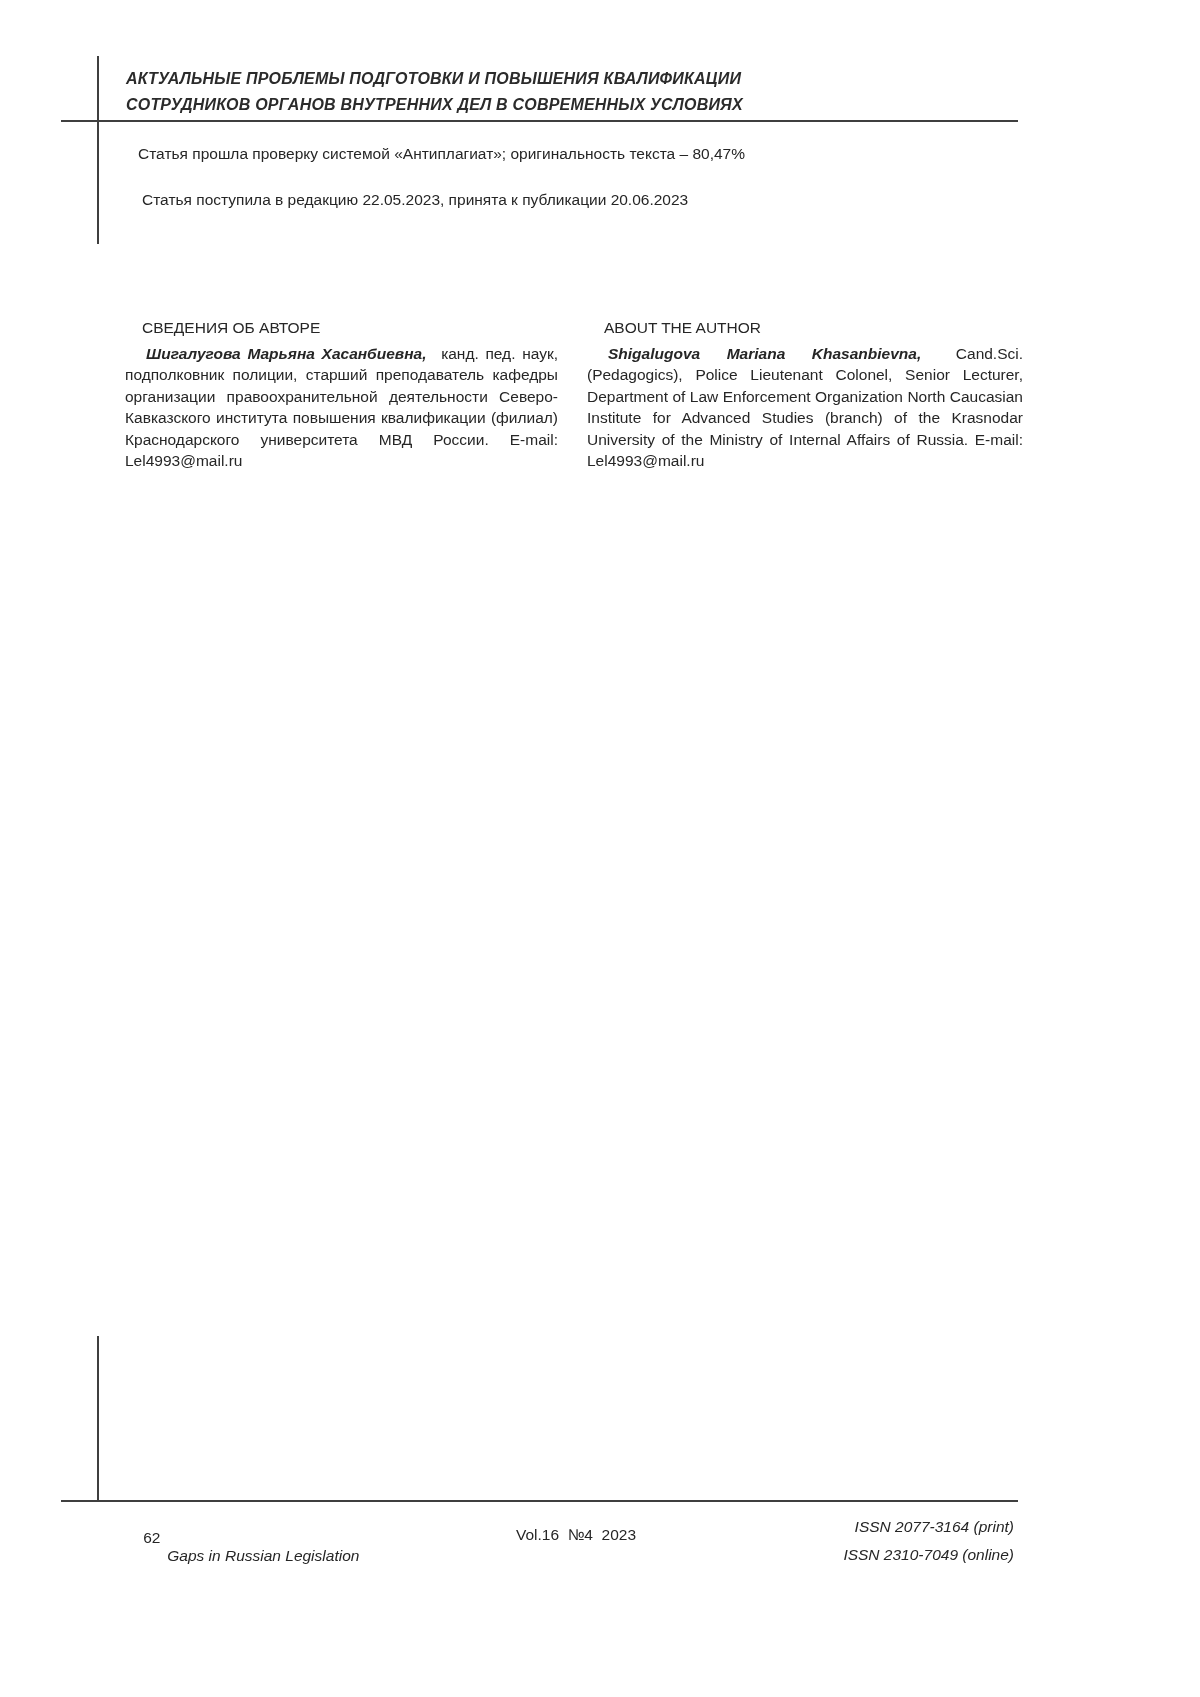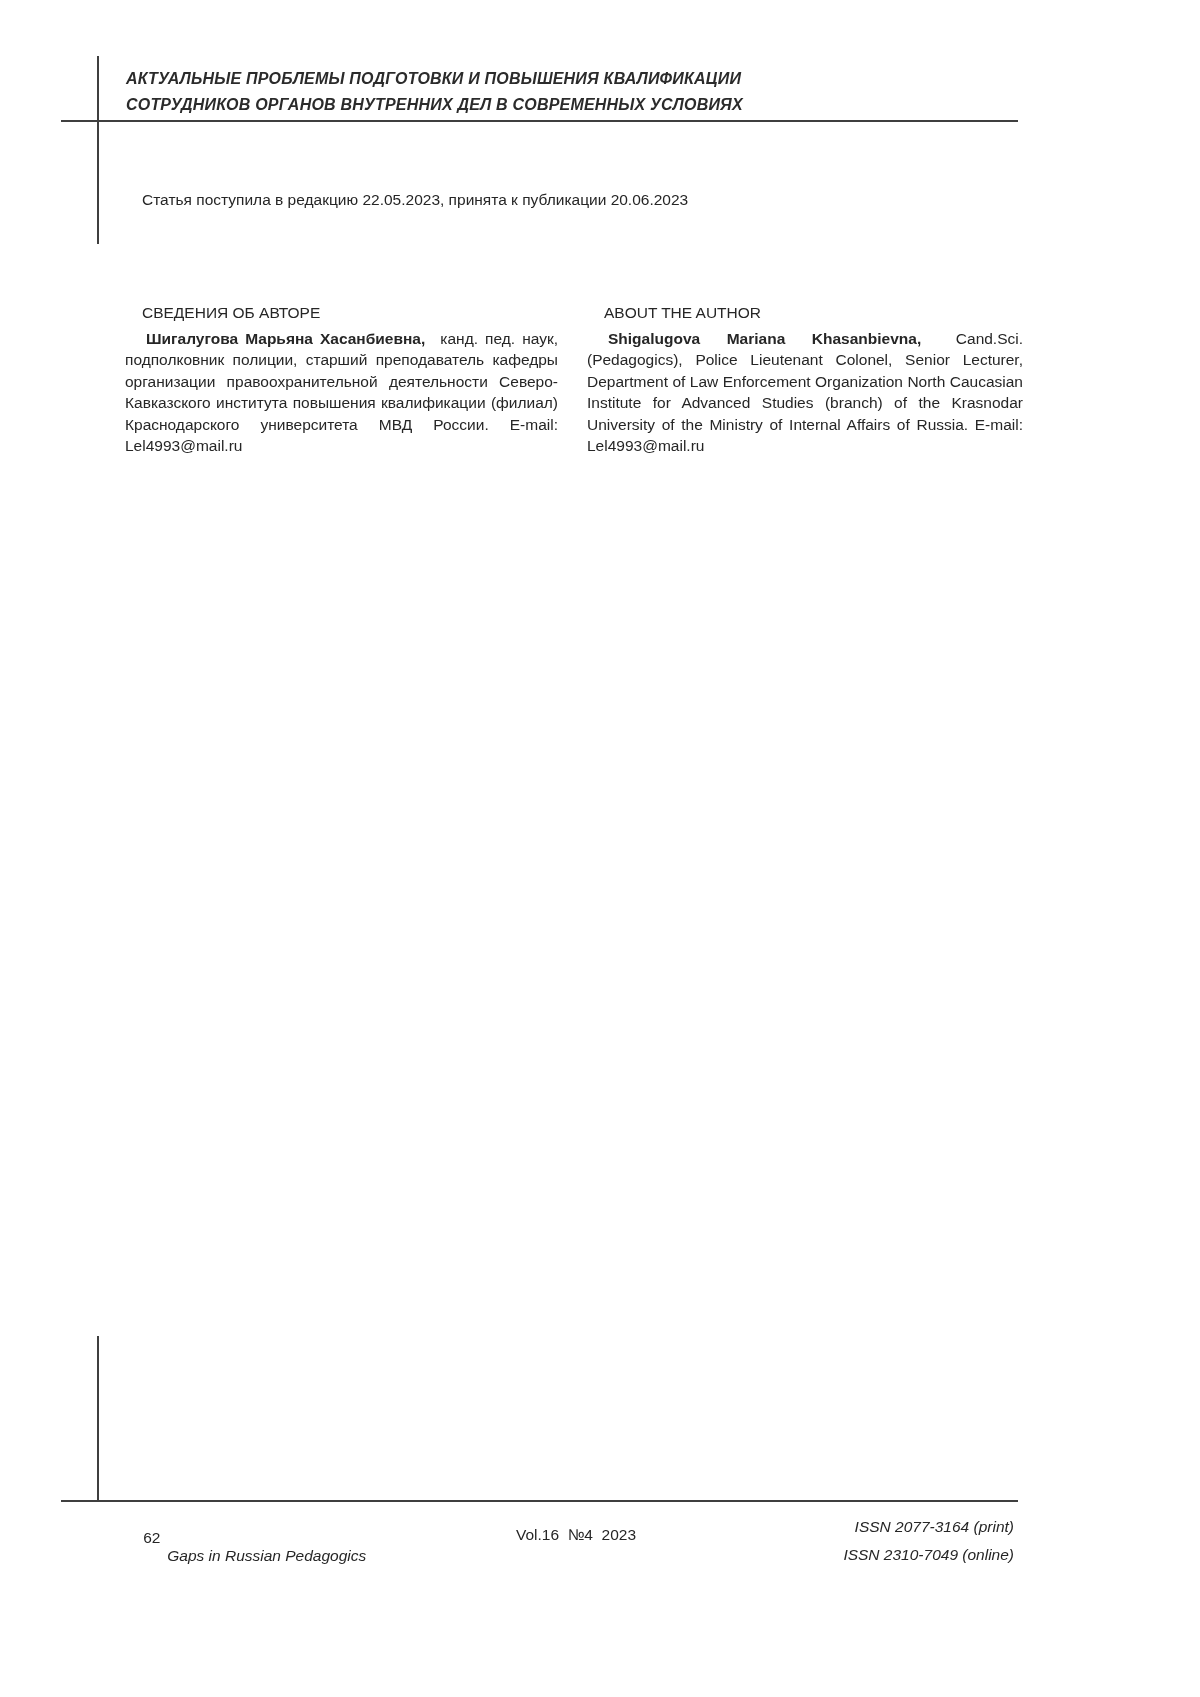--- a/index.html
+++ b/index.html
@@ -62,37 +62,38 @@
     left: 122px;
     top: 169px;
     width: 800px;
     font-size: 15.5px;
     line-height: 21.5px;
   }
 
   
   .col {
     position: absolute;
-    top: 282px;
+    top: 297px;
     font-size: 15.5px;
     line-height: 21.5px;
   }
   .col-ru { left: 105px; width: 441px; }
   .col-en { left: 567px; width: 444px; }
   .col-heading {
     padding-left: 17px;
     margin-bottom: 2px;
     font-size: 15.5px;
   }
   .bio {
     text-align: justify;
     text-indent: 17px;
   }
   .bio .name {
     font-weight: bold;
+    font-style: italic;
   }
 
   
   .footer-left {
     position: absolute;
     left: 106px;
     top: 1495px;
     font-size: 15.5px;
     white-space: pre;
   }
@@ -126,20 +127,21 @@
   <div class="vrule vrule-top"></div>
   <div class="hrule header-rule"></div>
   <div class="vrule vrule-bottom"></div>
   <div class="hrule footer-rule"></div>
 
   <div class="running-head">
     <div>АКТУАЛЬНЫЕ ПРОБЛЕМЫ ПОДГОТОВКИ И ПОВЫШЕНИЯ КВАЛИФИКАЦИИ</div>
     <div>СОТРУДНИКОВ ОРГАНОВ ВНУТРЕННИХ ДЕЛ В СОВРЕМЕННЫХ УСЛОВИЯХ</div>
   </div>
 
+  <div class="plagiarism-note">Статья прошла проверку системой «Антиплагиат»; оригинальность текста – 80,47%</div>
 
   <div class="dates">
     <div>Статья поступила в редакцию 22.05.2023, принята к публикации 20.06.2023</div>
   </div>
 
   <div class="col col-ru">
     <div class="col-heading">СВЕДЕНИЯ ОБ АВТОРЕ</div>
     <p class="bio">
       <span class="name">Шигалугова Марьяна Хасанбиевна,</span>
       <span>канд. пед. наук, подполковник полиции, старший преподаватель кафедры организации правоохранительной деятельности Северо-Кавказского института повышения квалификации (филиал) Краснодарского университета МВД России. E-mail: Lel4993@mail.ru</span>
@@ -149,21 +151,21 @@
   <div class="col col-en">
     <div class="col-heading">ABOUT THE AUTHOR</div>
     <p class="bio">
       <span class="name">Shigalugova Mariana Khasanbievna,</span>
       <span>Cand.Sci. (Pedagogics), Police Lieutenant Colonel, Senior Lecturer, Department of Law Enforcement Organization North Caucasian Institute for Advanced Studies (branch) of the Krasnodar University of the Ministry of Internal Affairs of Russia. E-mail: Lel4993@mail.ru</span>
     </p>
   </div>
 
   <div class="footer-left">
     <span class="page-num">62</span>
-    <span class="journal">Gaps in Russian Pedagogics</span>
+    <span class="journal">Gaps in Russian Legislation</span>
   </div>
 
   <div class="footer-center">Vol.16  №4  2023</div>
 
   <div class="footer-right">
     <div>ISSN 2077-3164 (print)</div>
     <div>ISSN 2310-7049 (online)</div>
   </div>
 
 </div>

